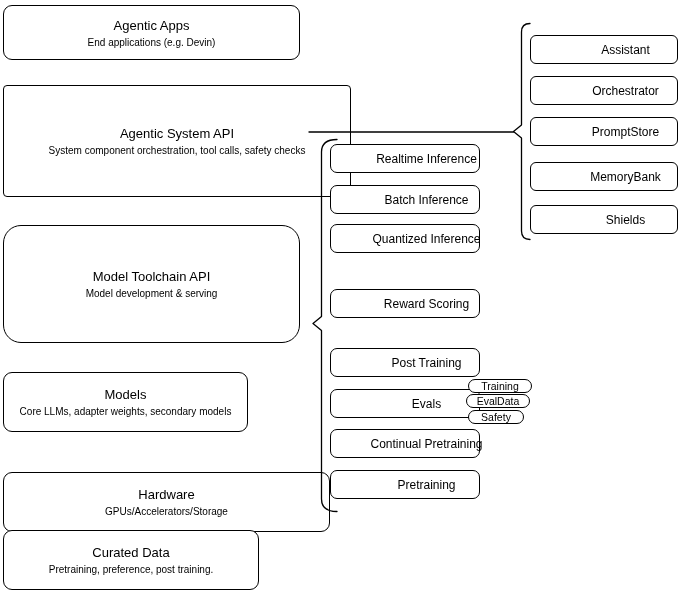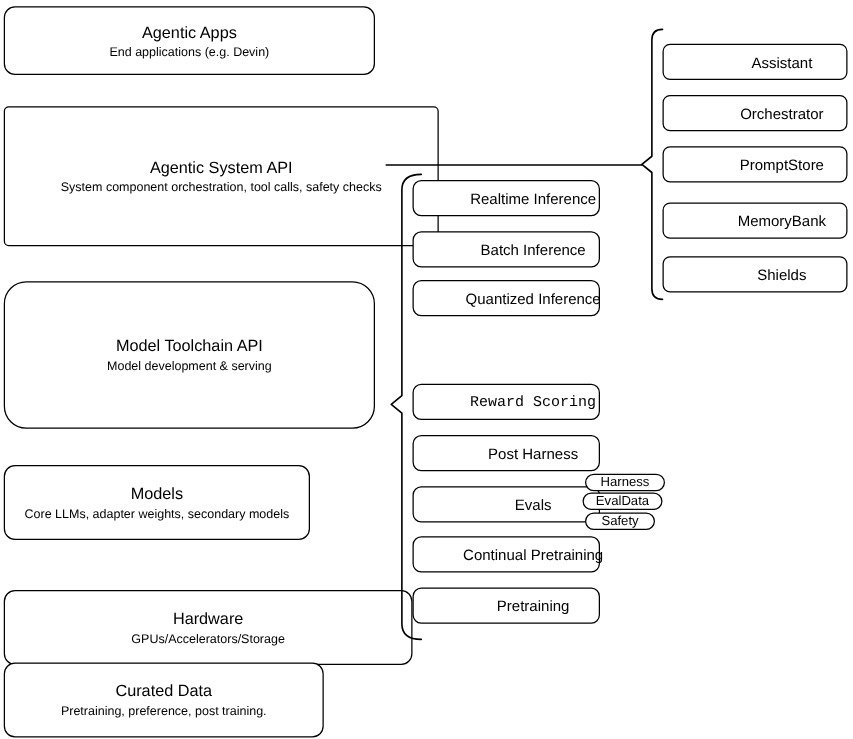--- a/index.html
+++ b/index.html
@@ -74,38 +74,38 @@
 
   <div class="node mid" style="top:144px;">
       <span>Realtime Inference</span>
     </div>
   <div class="node mid" style="top:185px;">
       <span>Batch Inference</span>
     </div>
   <div class="node mid" style="top:224px;">
       <span>Quantized Inference</span>
     </div>
-  <div class="node mid" style="top:307px;font-family:Liberation Mono, monospace;">
+  <div class="node mid" style="top:289px;">
       <span>Reward Scoring</span>
     </div>
   <div class="node mid" style="top:348px;">
-      <span>Post Harness</span>
+      <span>Post Training</span>
     </div>
   <div class="node mid" style="top:389px;">
       <span>Evals</span>
     </div>
   <div class="node mid" style="top:429px;">
       <span>Continual Pretraining</span>
     </div>
   <div class="node mid" style="top:470px;">
       <span>Pretraining</span>
     </div>
 
   <div class="pill" style="left:468px;top:379px;width:64px;">
-      <span>Harness</span>
+      <span>Training</span>
     </div>
   <div class="pill" style="left:466px;top:394px;width:64px;">
       <span>EvalData</span>
     </div>
   <div class="pill" style="left:468px;top:410px;width:56px;">
       <span>Safety</span>
     </div>
 
   <div class="node right" style="top:35px;">
       <span>Assistant</span>

